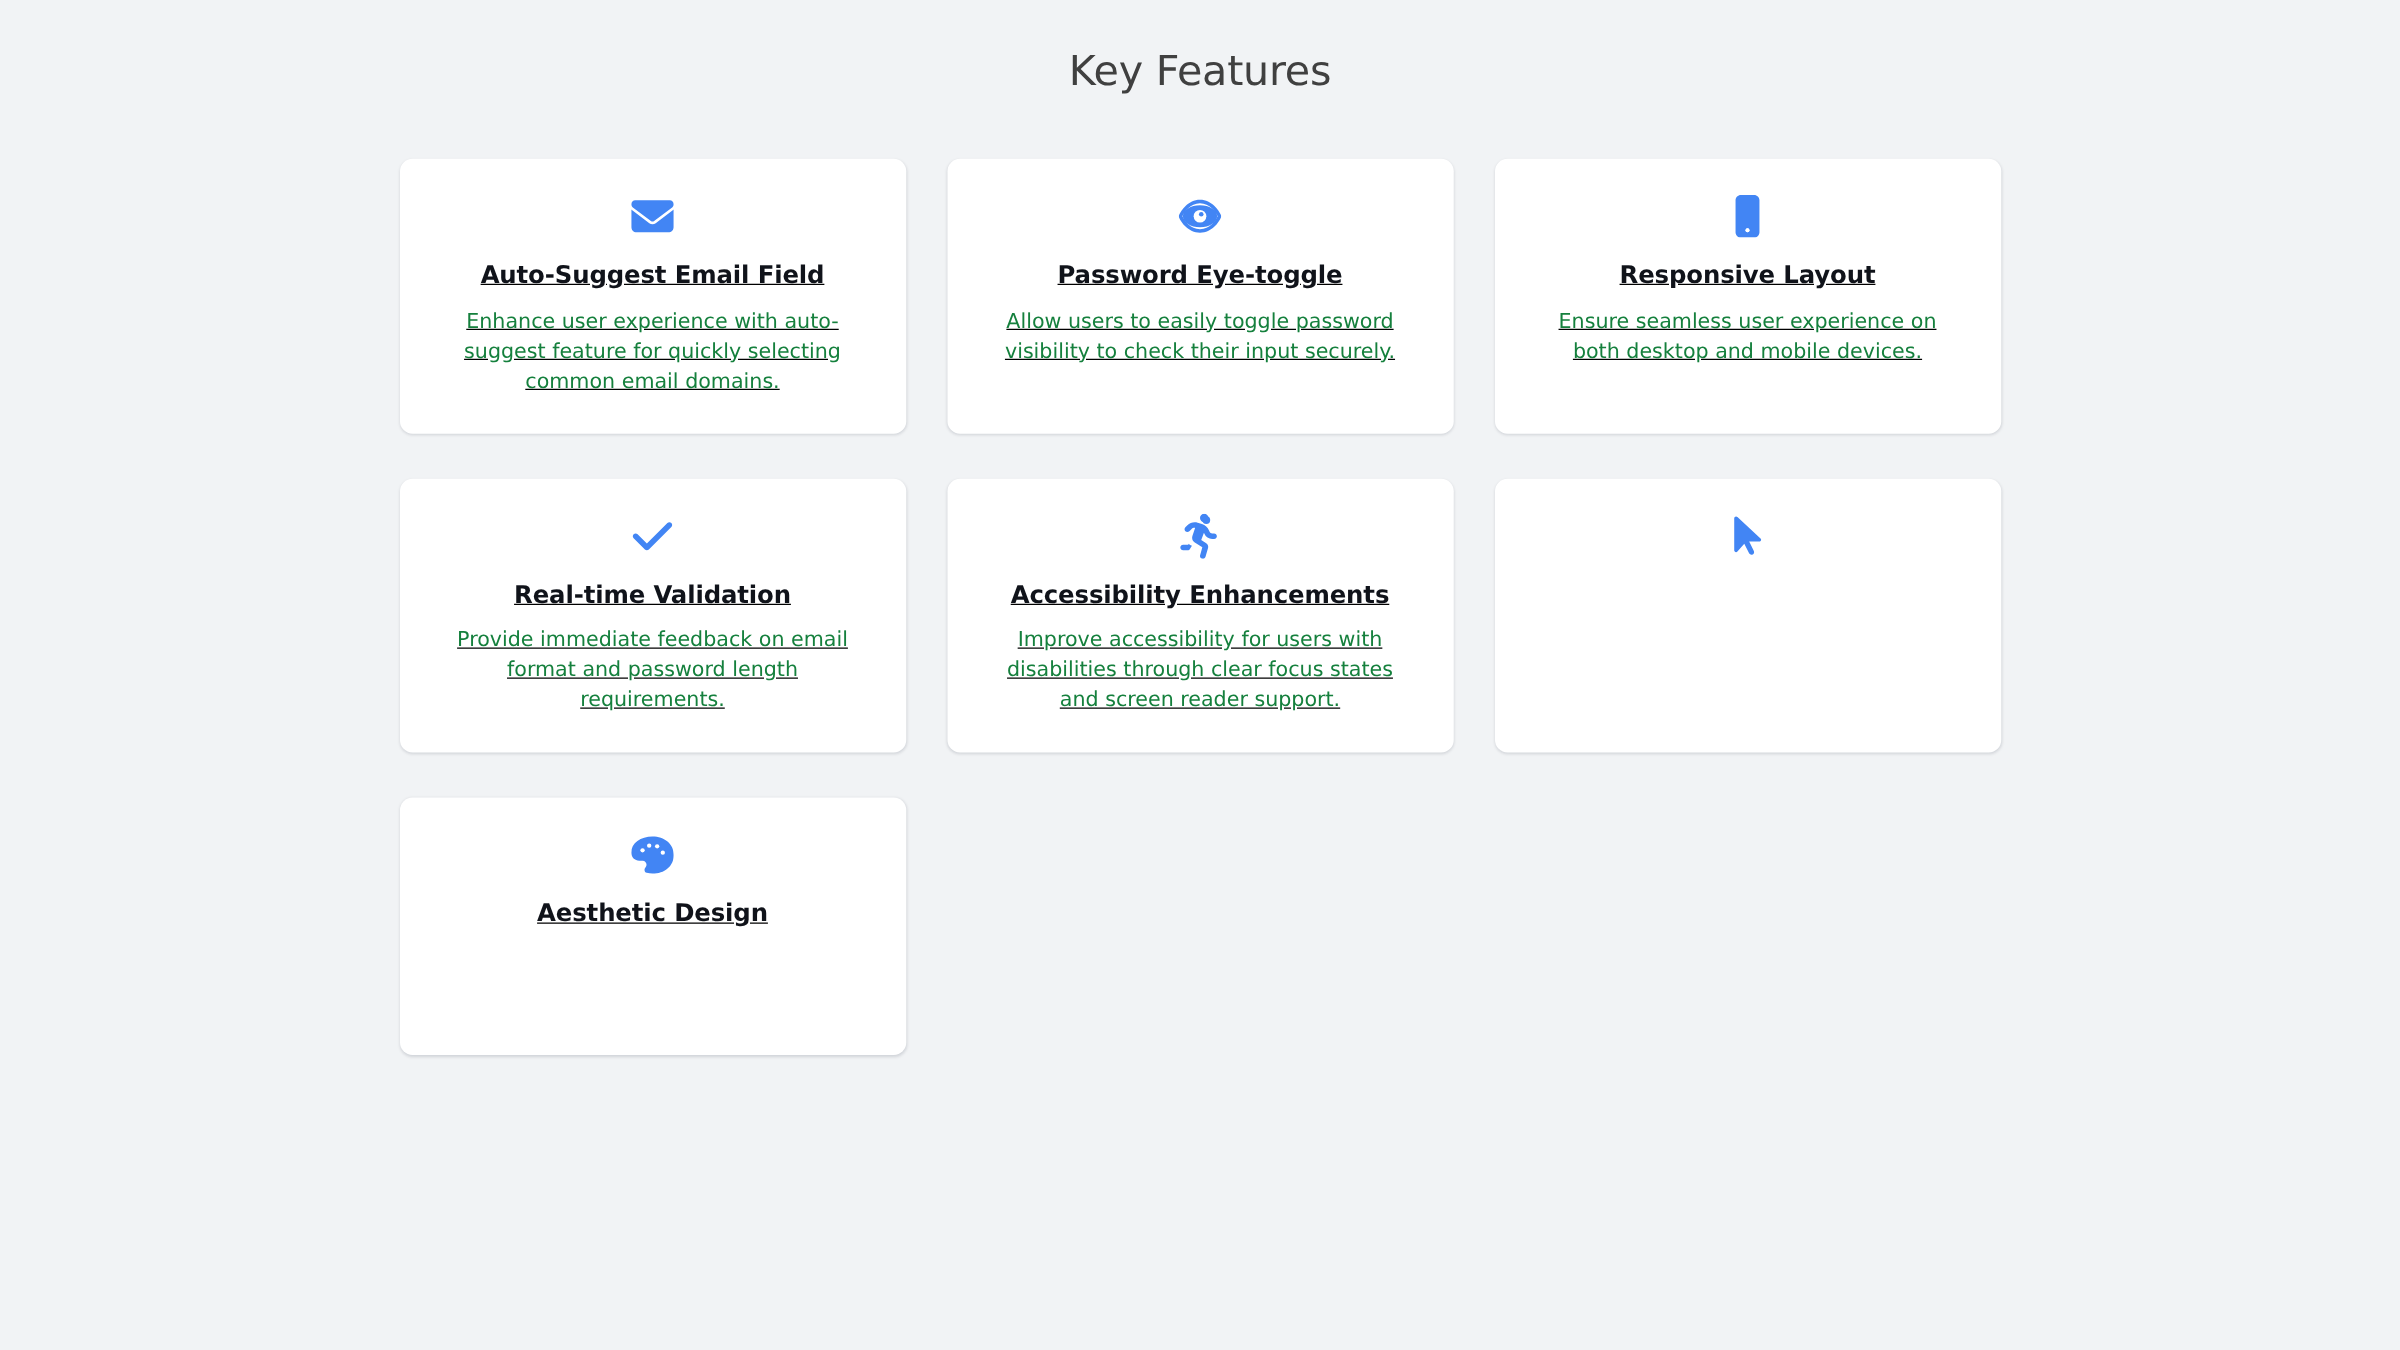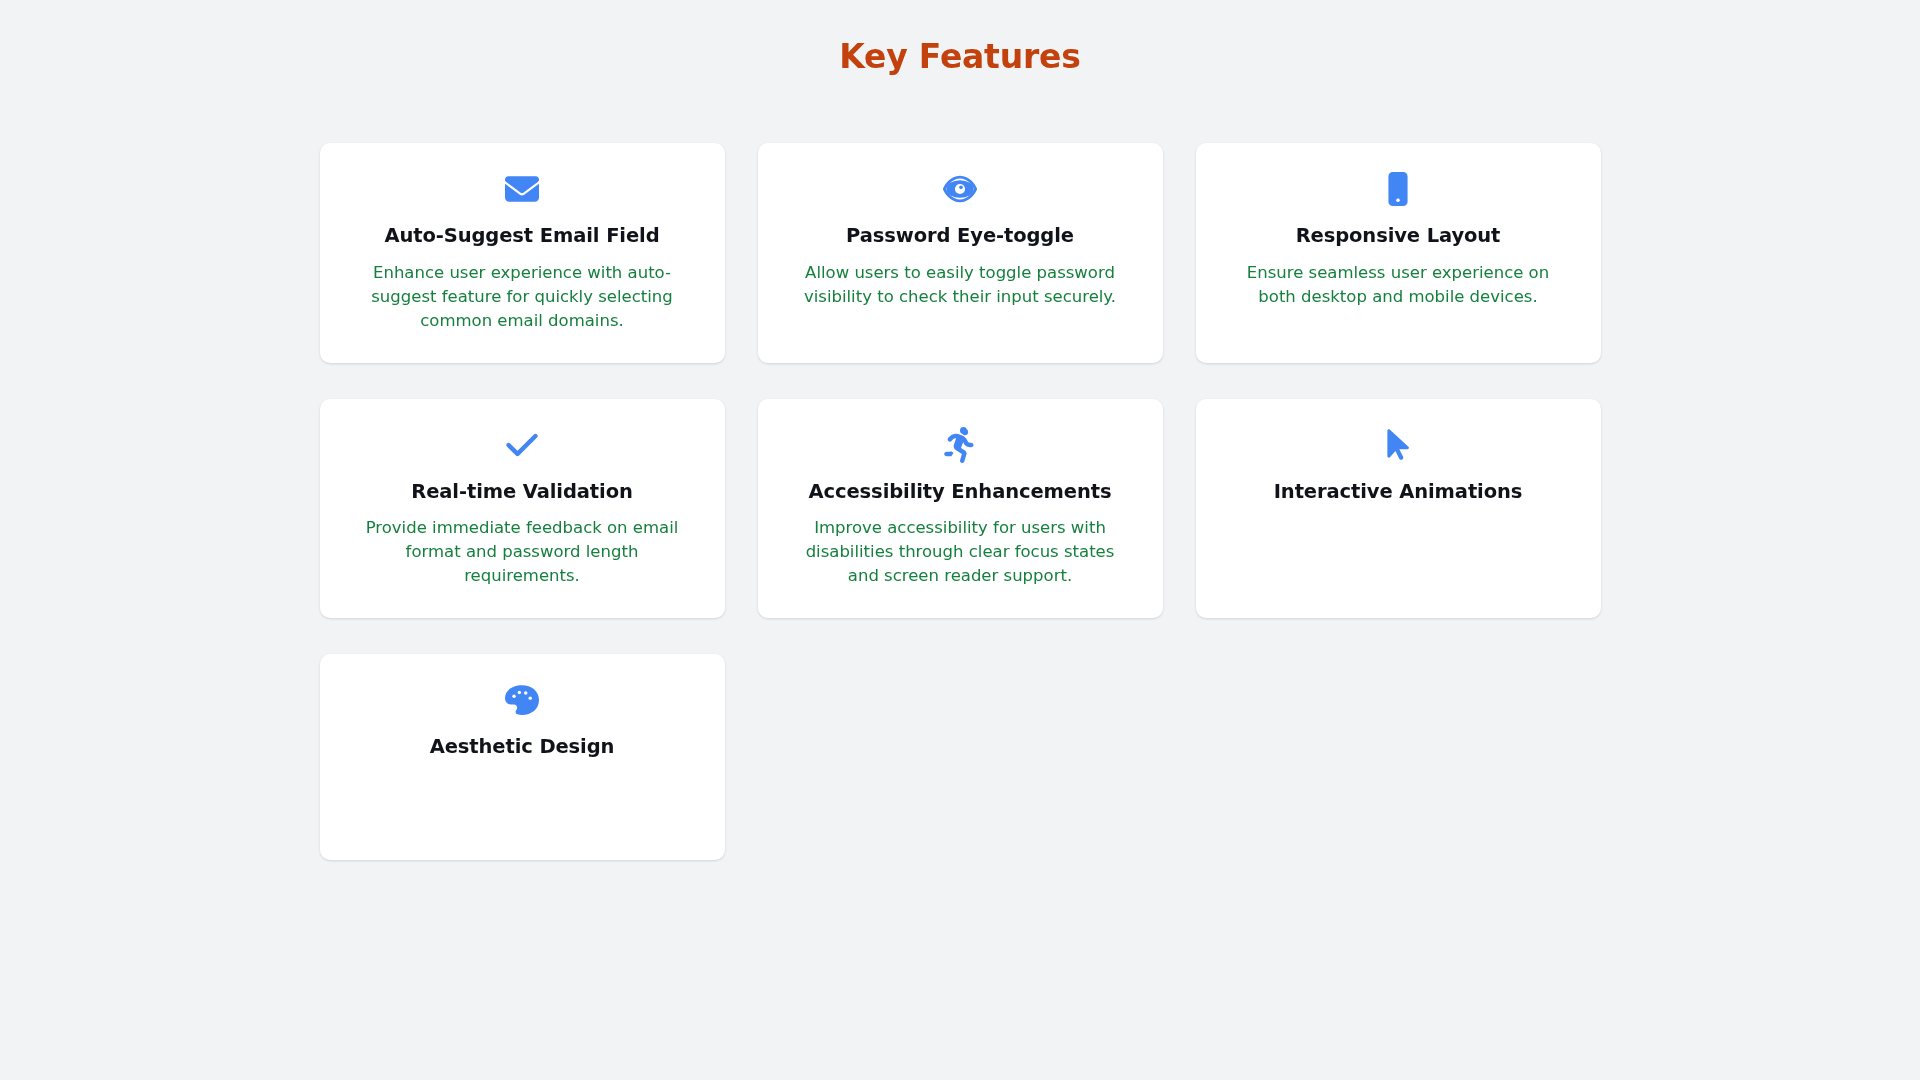--- a/index.html
+++ b/index.html
@@ -19,30 +19,31 @@
   .page {
     width: 1920px;
     height: 1080px;
     padding-top: 36px;
   }
 
   .page-title {
     text-align: center;
     font-size: 33px;
     line-height: 1.25;
-    font-weight: 700;
-    color: #c2410c;
+    font-weight: 400;
+    color: #404040;
     letter-spacing: -0.2px;
-    margin-bottom: 16px;
+    margin-bottom: 0;
   }
 
   .features-container {
     width: 1281px;
     margin: 0 auto;
     padding-top: 50px;
+    text-decoration: underline;
   }
 
   .features-grid {
     display: grid;
     grid-template-columns: repeat(3, 1fr);
     column-gap: 33px;
     row-gap: 36px;
   }
 
   .feature-card {
@@ -151,21 +152,20 @@
         <div class="feature-title">Accessibility Enhancements</div>
         <div class="feature-desc">Improve accessibility for users with disabilities through clear focus states and screen reader support.</div>
       </div>
 
       <div class="feature-card">
         <div class="feature-icon">
           <svg width="34" height="34" viewBox="0 0 320 512" aria-hidden="true">
             <path d="M0 55.2V426c0 12.2 9.9 22 22 22c6.3 0 12.4-2.7 16.6-7.5L121.2 346l58.1 116.3c7.9 15.8 27.1 22.2 42.9 14.3s22.2-27.1 14.3-42.9L180.2 320H302.1c12.1 0 21.9-9.8 21.9-21.9c0-6.2-2.6-12.1-7.2-16.3L38.8 25.4C34.3 21.3 28.4 19 22.3 19C10 19 0 29 0 41.3V55.2z"></path>
           </svg>
         </div>
-        <div class="feature-title">Interactive Animations</div>
       </div>
 
       <div class="feature-card">
         <div class="feature-icon">
           <svg width="34" height="34" viewBox="0 0 512 512" aria-hidden="true">
             <path d="M512 255.1C512 392.2 398.8 480 256 480c-24.4 0-47.8-3.1-69.5-8.8c-17.9-4.7-29-22.5-26.6-40.9c1.4-10.9 6.5-20.1 13.2-28.1c6.9-8.3 11-18.8 11-30.2c0-26-21.1-47.1-47.1-47.1H96C43 324.9 0 281.9 0 228.9C0 107.9 114.6 32 256 32C398.8 32 512 118.9 512 255.1z"></path>
             <circle cx="136" cy="200" r="26" fill="#ffffff"></circle>
             <circle cx="216" cy="144" r="26" fill="#ffffff"></circle>
             <circle cx="312" cy="152" r="26" fill="#ffffff"></circle>
             <circle cx="380" cy="228" r="26" fill="#ffffff"></circle>

